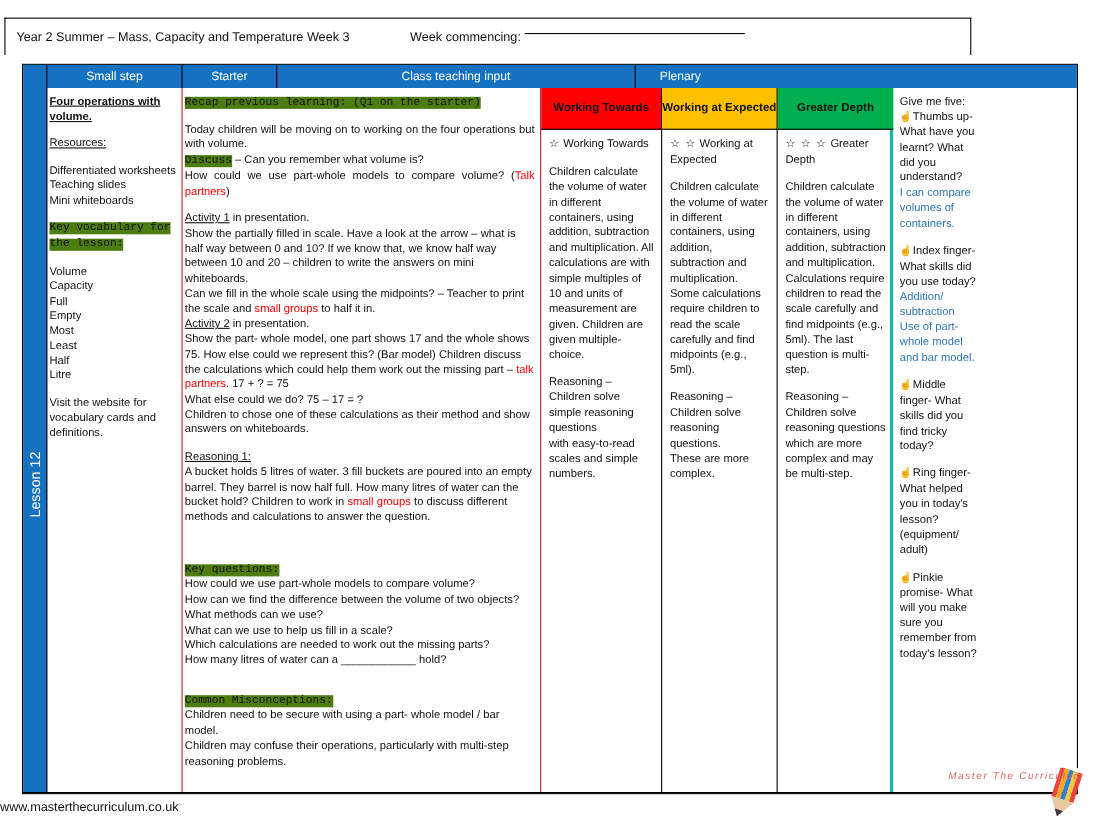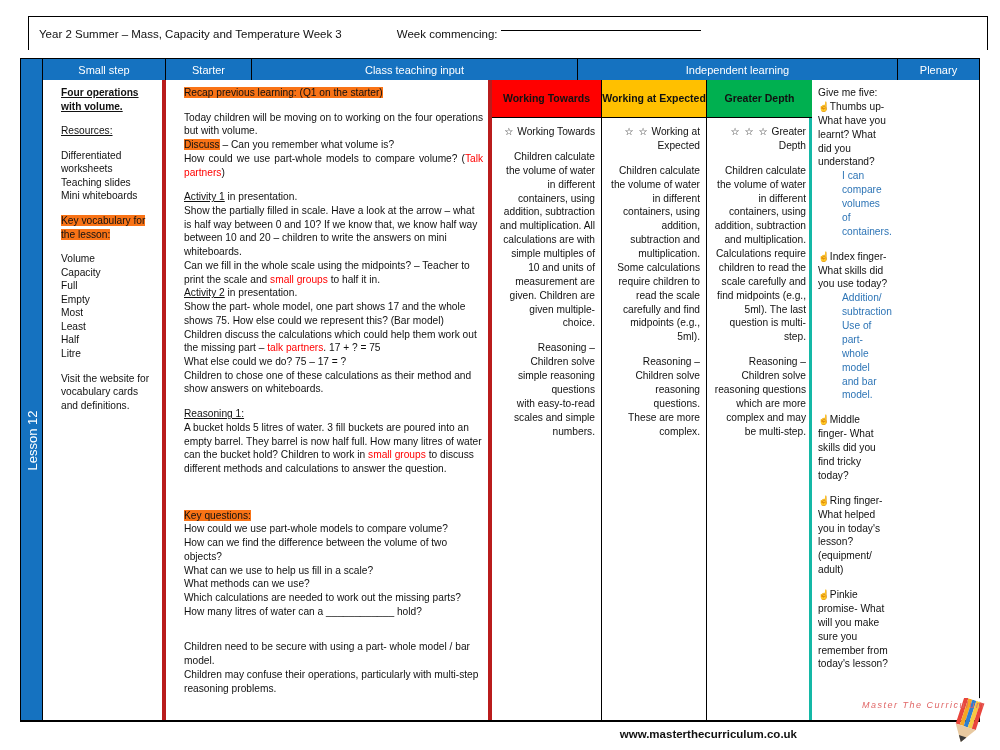--- a/index.html
+++ b/index.html
@@ -12,23 +12,23 @@
     height: 750px;
     font-family: "Liberation Sans", sans-serif;
     color: #111111;
     overflow: hidden;
     position: relative;
   }
 
   
   .top-header {
     position: absolute;
-    left: 28px;
+    left: 4px;
     top: 16px;
-    width: 960px;
+    width: 879px;
     height: 34px;
     border: 1px solid #000000;
     border-bottom: none;
     box-sizing: border-box;
     display: flex;
     align-items: center;
     font-size: 11.5px;
     white-space: nowrap;
   }
   .top-header .hdr-title { margin-left: 10px; }
@@ -83,23 +83,23 @@
   .w-step    { width: 123px; flex: 0 0 123px; }
   .w-starter { width: 86px;  flex: 0 0 86px; }
   .w-input   { width: 326px; flex: 0 0 326px; }
   .w-indep   { width: 320px; flex: 0 0 320px; }
   .w-plenary { width: 81px;  flex: 0 0 81px; }
   .w-wt      { width: 110px; flex: 0 0 110px; }
   .w-we      { width: 105px; flex: 0 0 105px; }
   .w-gd      { width: 105px; flex: 0 0 105px; }
 
   .cell {
-    border-right: 4px solid #b91c1c;
-    box-sizing: border-box;
-    padding: 6px 5px 4px 18px;
+    border-right: 1px solid #b91c1c;
+    box-sizing: border-box;
+    padding: 6px 5px 4px 2px;
     font-size: 10.2px;
     line-height: 1.33;
     overflow: hidden;
   }
   .cell:last-child { border-right: none; }
 
   .lesson-strip {
     background: #1572c0;
     border-right: 1px solid #000;
     box-sizing: border-box;
@@ -113,23 +113,23 @@
     transform-origin: center;
     color: #ffffff;
     font-size: 13px;
     white-space: nowrap;
   }
 
   .p { margin: 0 0 0 0; }
   .gap { height: 11px; }
   .bold-u { font-weight: bold; text-decoration: underline; }
   .u { text-decoration: underline; }
-  .hl { background: #f97316; }
+  .hl { background: #4d7c0f; font-family: Liberation Mono, monospace; }
   .red { color: #ff0000; text-align: center; }
-  .blue-ans { color: #2e75b6; margin-left: 24px; }
+  .blue-ans { color: #2e75b6; }
 
   .input-cell { font-size: 10.2px; line-height: 1.345; }
   .input-cell .just { text-align: justify; }
 
   
   .indep-wrap {
     display: flex;
     flex-direction: column;
     box-sizing: border-box;
     border-right: 3px solid #14b8a6;
@@ -145,21 +145,21 @@
     font-weight: bold;
     border-right: 1px solid #000;
     border-bottom: 1px solid #000;
     box-sizing: border-box;
     line-height: 1.18;
   }
   .ih:last-child { border-right: none; }
   .ih-red   { background: #ff0000; }
   .ih-amber { background: #ffc000; }
   .ih-green { background: #00b050; }
-  .indep-bodies { display: flex; flex: 1 1 auto; min-height: 0; text-align: right; }
+  .indep-bodies { display: flex; flex: 1 1 auto; min-height: 0; }
   .ib {
     border-right: 1px solid #000;
     box-sizing: border-box;
     padding: 7px 6px 4px 7px;
     font-size: 10.2px;
     line-height: 1.36;
     overflow: hidden;
   }
   .ib:last-child { border-right: none; }
   .stars { letter-spacing: 1px; }
@@ -173,23 +173,22 @@
     left: 20px;
     top: 721px;
     width: 960px;
     border-top: 1px solid #000;
   }
   .footer-url {
     position: absolute;
     left: 0;
     top: 728px;
     width: 797px;
-    text-align: right;
+    text-align: left;
     font-size: 11.5px;
-    font-weight: bold;
   }
   .logo {
     position: absolute;
     left: 940px;
     top: 698px;
     width: 60px;
     height: 52px;
   }
   .logo-text {
     position: absolute;
@@ -211,21 +210,20 @@
   <span class="hdr-rule"></span>
 </div>
 
 <div class="sheet">
 
   <div class="col-head-row">
     <div class="col-head w-lesson"></div>
     <div class="col-head w-step">Small step</div>
     <div class="col-head w-starter">Starter</div>
     <div class="col-head w-input">Class teaching input</div>
-    <div class="col-head w-indep">Independent learning</div>
     <div class="col-head w-plenary">Plenary</div>
   </div>
 
   <div class="body-row">
 
     <div class="lesson-strip w-lesson">
       <span>Lesson 12</span>
     </div>
 
     <div class="cell w-step">
@@ -268,26 +266,27 @@
       <div class="p">Children to chose one of these calculations as their method and show answers on whiteboards.</div>
       <div class="gap"></div>
       <div class="p u">Reasoning 1:</div>
       <div class="p"><span>A bucket holds 5 litres of water. 3 fill buckets are poured into an empty barrel. They barrel is now half full. How many litres of water can the bucket hold? Children to work in </span><span class="red">small groups</span><span> to discuss different methods and calculations to answer the question.</span></div>
       <div class="gap"></div>
       <div class="gap"></div>
       <div class="gap"></div>
       <div class="p"><span class="hl">Key questions:</span></div>
       <div class="p">How could we use part-whole models to compare volume?</div>
       <div class="p">How can we find the difference between the volume of two objects?</div>
+      <div class="p">What methods can we use?</div>
       <div class="p">What can we use to help us fill in a scale?</div>
-      <div class="p">What methods can we use?</div>
       <div class="p">Which calculations are needed to work out the missing parts?</div>
       <div class="p">How many litres of water can a ____________ hold?</div>
       <div class="gap"></div>
       <div class="gap"></div>
+      <div class="p"><span class="hl">Common Misconceptions:</span></div>
       <div class="p">Children need to be secure with using a part- whole model / bar model.</div>
       <div class="p">Children may confuse their operations, particularly with multi-step reasoning problems.</div>
     </div>
 
     <div class="indep-wrap w-indep">
       <div class="indep-heads">
         <div class="ih ih-red w-wt">Working Towards</div>
         <div class="ih ih-amber w-we">Working at Expected</div>
         <div class="ih ih-green w-gd">Greater Depth</div>
       </div>

